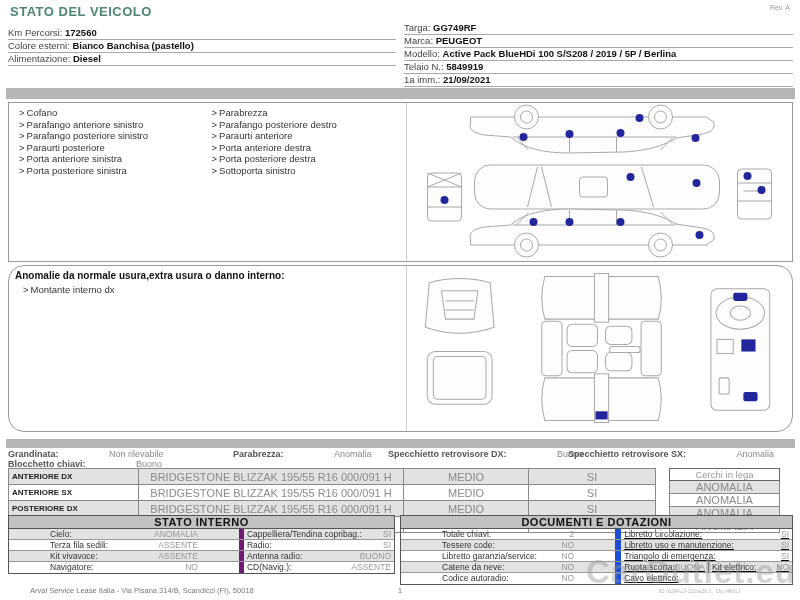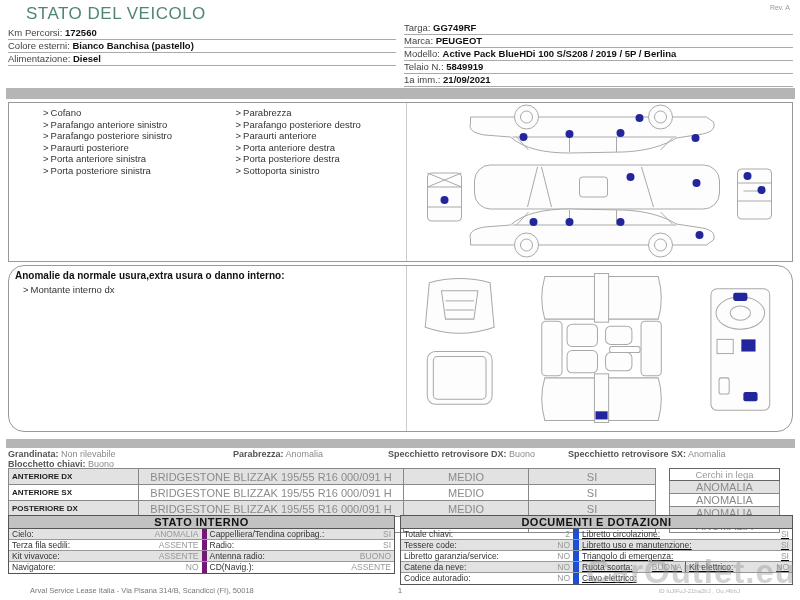--- a/index.html
+++ b/index.html
@@ -1,69 +1,69 @@
 <!DOCTYPE html>
 <html><head>
 <meta charset="utf-8">
 <style>
   * { margin:0; padding:0; box-sizing:border-box; }
   html,body { width:800px; height:600px; background:#fff; font-family:"Liberation Sans", sans-serif; }
   .page { position:relative; width:800px; height:600px; background:#fff; overflow:hidden; }
 
-  .title { position:absolute; left:26px; top:4px; font-size:17px; font-weight:normal; color:#4e8573; letter-spacing:.5px; }
+  .title { position:absolute; left:10px; top:4px; font-size:13px; font-weight:bold; color:#4e8573; letter-spacing:.5px; }
   .rev { position:absolute; right:10px; top:4px; font-size:7px; color:#999; }
 
   .info-left  { position:absolute; left:8px;  top:27px; width:388px; }
   .info-right { position:absolute; left:404px; top:22px; width:389px; }
   .kv { height:13px; line-height:12px; font-size:9.5px; border-bottom:1px solid #aaa; color:#444; white-space:nowrap; overflow:hidden; }
   .kv b { color:#111; }
 
   .gray-bar { position:absolute; left:6px; right:5px; height:11px; background:#b5b5b5; }
   .gray-bar.b1 { top:88px; }
   .gray-bar.b2 { top:439px; height:9px; }
 
   .box { position:absolute; left:8px; width:785px; border:1px solid #999; background:#fff; display:flex; }
   .box.exterior { top:102px; height:160px; }
   .box.interior { top:265px; height:167px;border-radius:16px; }
   .box-left  { width:398px; border-right:1px solid #ccc; padding:4px 6px; }
   .box-right { flex:1; position:relative; }
   .box-header { font-size:10px; font-weight:bold; color:#111; margin-bottom:3px; }
   .anom-cols { display:flex; }
-  .anom-cols ul { list-style:none; width:50%;margin-left:24px; }
+  .anom-cols ul { list-style:none; width:50%; }
   .anom-cols li, .anom-single li { font-size:9.5px; line-height:11.5px; color:#333; white-space:nowrap; }
   .anom-single { list-style:none; padding-left:4px; }
   .b { margin:0 2px 0 4px; color:#333; }
   .diagram { width:100%; height:100%; display:block; }
 
   .status-wrap { position:absolute; left:8px; top:449px; width:785px; font-size:9px; }
   .status-row { display:flex; height:10px; line-height:10px; }
   .st { white-space:nowrap; }
   .st .lbl { font-weight:bold; color:#555; }
-  .st .val { color:#8a8a8a; }
+  .st .val { color:#8a8a8a;margin-left:48px; }
   .st1 { width:225px; } .st2 { width:155px; } .st3 { width:180px; }
 
   .tiretables { position:absolute; left:8px; top:468px; width:785px; display:flex; }
   table { border-collapse:collapse; }
   .maintbl { width:648px; border:1.5px solid #444; }
   .cerchitbl { width:111px; border:1.5px solid #444; margin-left:13px;padding-left:16px; }
   .maintbl th, .cerchitbl th { font-size:9.5px; font-weight:normal; color:#9a9a9a; border:1px solid #666; height:11px; }
   .maintbl td, .cerchitbl td { border:1px solid #888; height:9px; font-size:11px; color:#8a8a8a; text-align:center; }
   .maintbl td.name { font-size:8px; font-weight:bold; color:#222; text-align:left; padding-left:3px; width:130px; }
   .maintbl td.spec { width:265px; }
   .maintbl td.stato { width:125px; }
   tr.alt td { background:#e2e2e2; }
 
   .sect { position:absolute; top:515px; border:1px solid #555; }
   .sect.si { left:8px;  width:387px; }
   .sect.dd { left:400px; width:393px; }
   .sect-title { height:13px; line-height:13px; text-align:center; background:#c2c2c2; font-size:11px; font-weight:bold; color:#111; border-bottom:1px solid #555; letter-spacing:.5px; }
   .srow { display:flex; height:11px; line-height:10px; font-size:8.5px; border-bottom:1px solid #999; }
   .srow:last-child { border-bottom:none; }
   .srow.alt { background:#e2e2e2; }
-  .pair { display:flex; padding:0 3px; overflow:hidden; white-space:nowrap; }
+  .pair { display:flex; padding:0 3px; overflow:hidden; white-space:nowrap;margin-left:38px; }
   .pair .lbl { color:#333; flex:1; }
   .pair .val { color:#999; text-align:right; }
   .si .pair { width:50%; } .si .pair + .pair { border-left:5px solid #701a75; }
   .dd .pair.p1 { width:44%; } .dd .pair.p2 { width:56%; border-left:6px solid #1d4ed8;text-decoration:underline; }
   .dd .subpair { display:flex; flex:1; } .dd .subpair + .subpair { border-left:1px solid #555; margin-left:3px; padding-left:3px; }
   .subpair .lbl { flex:1; } 
 
   .footer-left { position:absolute; left:30px; top:586px; font-size:7.5px; color:#777; }
   .footer-page { position:absolute; left:0; right:0; top:586px; text-align:center; font-size:8px; color:#777; }
   .watermark { position:absolute; right:4px; top:553px; font-size:33px; font-weight:bold; color:rgba(150,150,150,0.42); letter-spacing:1px; pointer-events:none; }

